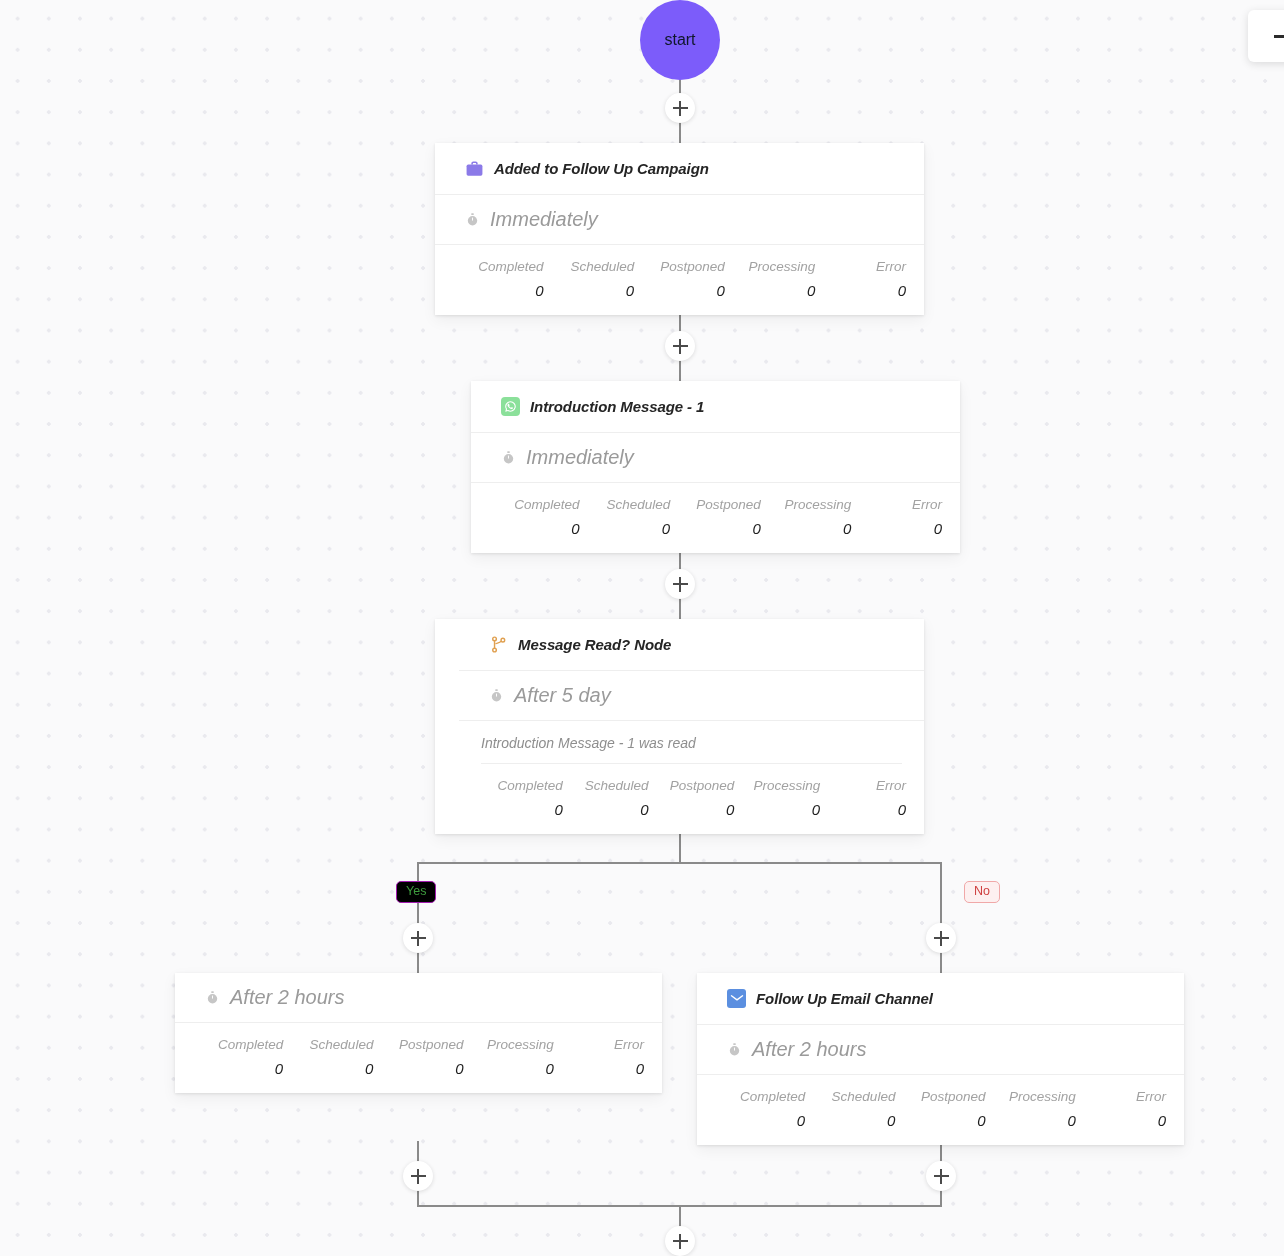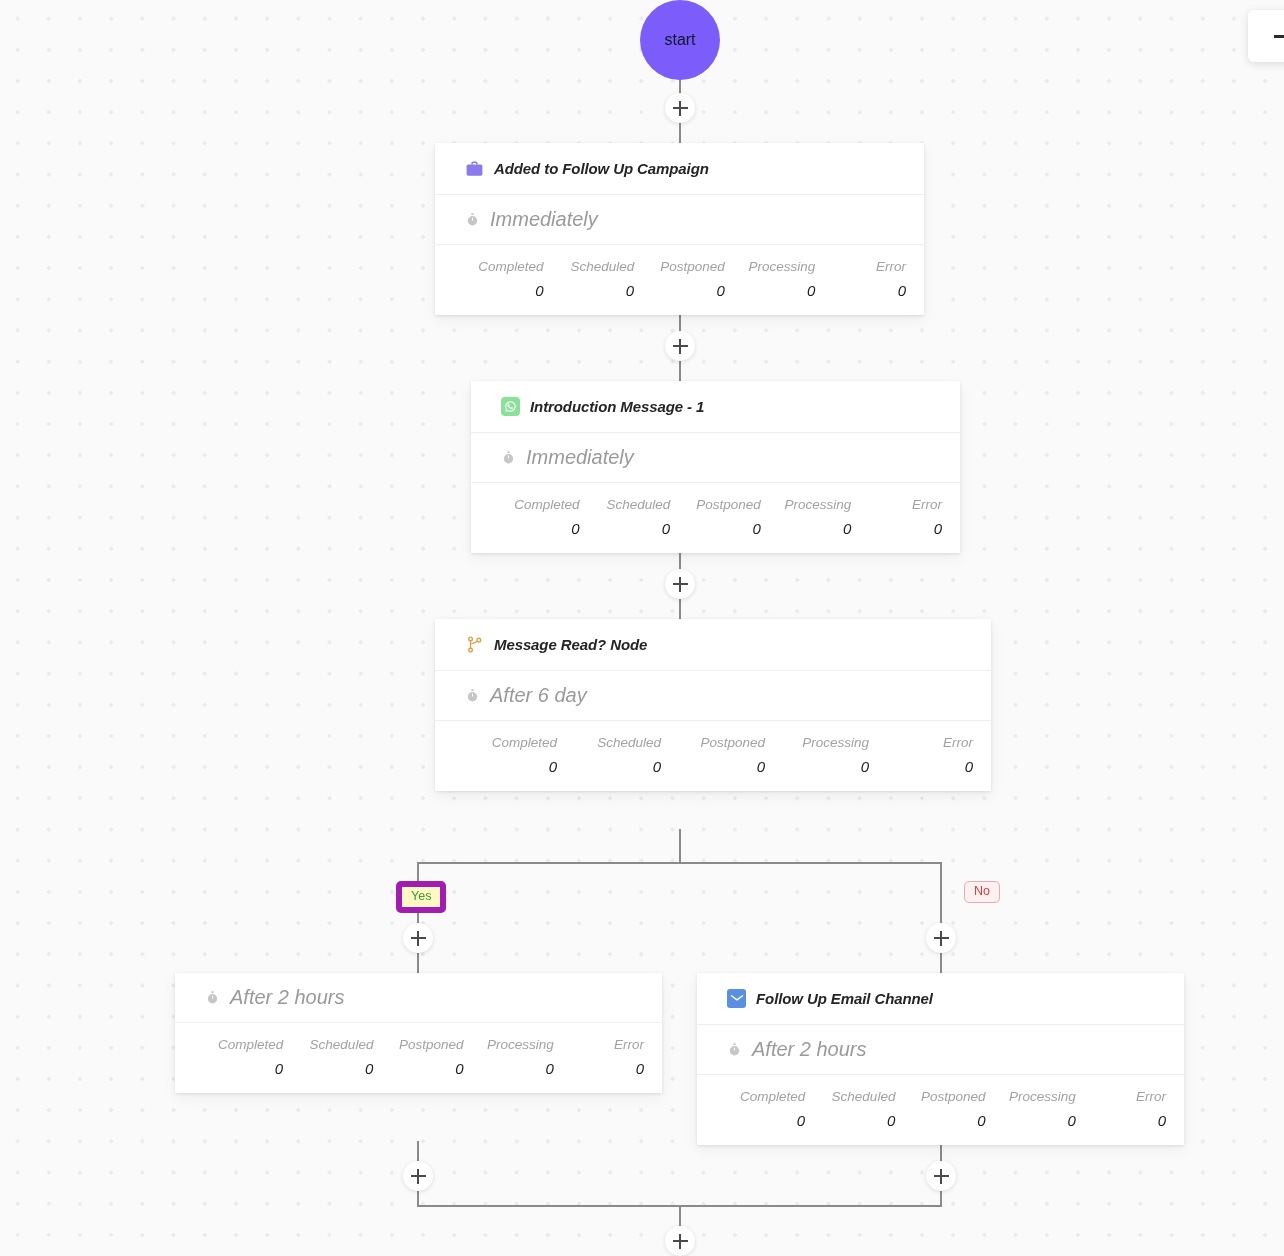--- a/index.html
+++ b/index.html
@@ -139,22 +139,22 @@
   
   .branch-badge {
     position: absolute;
     z-index: 7;
     font-size: 12.5px;
     padding: 3px 9px 4px 9px;
     border-radius: 5px;
     line-height: 1;
   }
   .branch-badge.yes {
-    background: #fef9c3;
-    border: 6px solid #a21caf;
+    background: #000000;
+    border: 1px solid #a21caf;
     color: #3d9a3d;
   }
   .branch-badge.no {
     background: #fdf0f0;
     border: 1px solid #f0a8a8;
     color: #cf4040;
   }
 
   
   .controls-panel {
@@ -295,43 +295,44 @@
         <div class="stat-label">Processing</div>
         <div class="stat-value">0</div>
       </div>
       <div class="stat-col">
         <div class="stat-label">Error</div>
         <div class="stat-value">0</div>
       </div>
     </div>
   </div>
 
-  <div class="node-card" style="left:435px; top:619px; width:556px;">
+  <div class="node-card" style="left:435px; top:619px; width:489px;padding-left:24px;">
     <div class="node-header">
       <span class="icon-box branch">
         <svg width="19" height="19" viewBox="0 0 24 24" aria-hidden="true">
           <circle cx="7" cy="5" r="2.3" fill="none" stroke="#e0a050" stroke-width="1.8"></circle>
           <circle cx="7" cy="19" r="2.3" fill="none" stroke="#e0a050" stroke-width="1.8"></circle>
           <circle cx="17.5" cy="6.5" r="2.3" fill="none" stroke="#e0a050" stroke-width="1.8"></circle>
           <path d="M7 7.3v9.4" fill="none" stroke="#e0a050" stroke-width="1.8"></path>
           <path d="M15.4 7.8c-2 2.6-5.2 2.2-7.2 3.4" fill="none" stroke="#e0a050" stroke-width="1.8"></path>
         </svg>
       </span>
       <span class="node-title">Message Read? Node</span>
     </div>
     <div class="node-timing">
       <span class="icon-stopwatch">
         <svg width="15" height="15" viewBox="0 0 24 24" aria-hidden="true">
           <circle cx="12" cy="14" r="7.5" fill="#c6c6c6"></circle>
           <rect x="10" y="2" width="4" height="2.6" rx="0.6" fill="#c6c6c6"></rect>
           <rect x="11.2" y="8.5" width="1.5" height="5.5" rx="0.7" fill="#ffffff"></rect>
         </svg>
       </span>
-      <span class="node-timing-text">After 6 day</span>
-    </div>
+      <span class="node-timing-text">After 5 day</span>
+    </div>
+    <div class="node-condition">Introduction Message - 1 was read</div>
     <div class="node-stats">
       <div class="stat-col">
         <div class="stat-label">Completed</div>
         <div class="stat-value">0</div>
       </div>
       <div class="stat-col">
         <div class="stat-label">Scheduled</div>
         <div class="stat-value">0</div>
       </div>
       <div class="stat-col">

